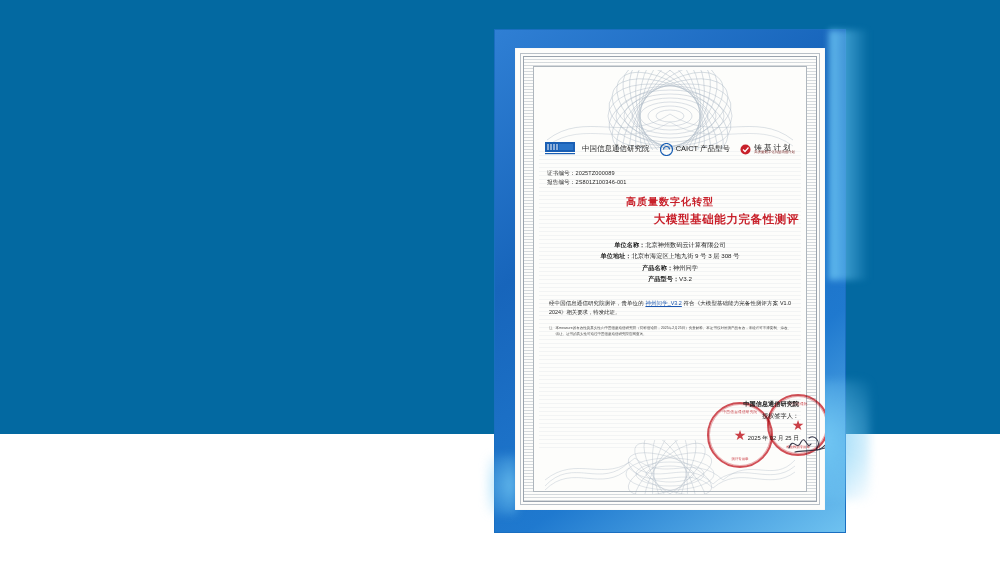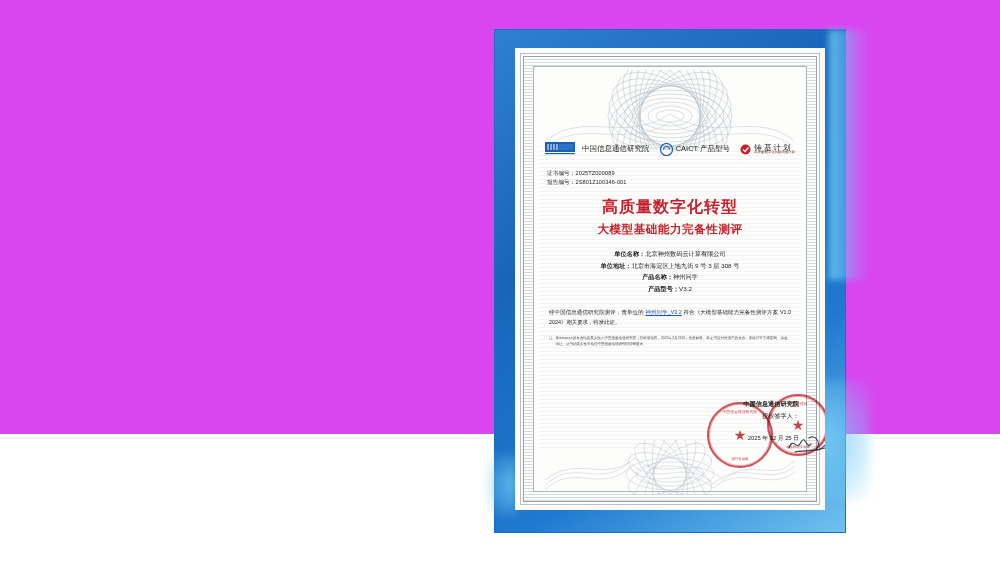--- a/index.html
+++ b/index.html
@@ -12,21 +12,21 @@
     height: 562px;
     font-family: "Liberation Sans", sans-serif;
     overflow: hidden;
   }
 
   
   #stage {
     position: relative;
     width: 1000px;
     height: 434px;
-    background: #d946ef;
+    background: #0369a1;
   }
 
   
   #cert-outer {
     position: absolute;
     left: 495px;
     top: 30px;
     width: 350px;
     height: 502px;
     background: linear-gradient(145deg, #2f7fd4 0%, #1765bb 35%, #1f79cf 70%, #6fc2f0 100%);
@@ -178,32 +178,33 @@
     letter-spacing: 0.1px;
     white-space: nowrap;
   }
 
   
   #titles {
     margin-top: 8px;
     text-align: center;
   }
   .title-main {
-    font-size: 16px;
+    font-size: 10px;
     font-weight: bold;
     color: #c8202a;
     letter-spacing: 1px;
     line-height: 1.6;
   }
   .title-sub {
     font-size: 11.5px;
     font-weight: bold;
     color: #c8202a;
     letter-spacing: 0.6px;
     line-height: 1.6;
+    text-align: right;
   }
 
   
   #fields {
     margin-top: 10px;
     text-align: center;
   }
   .field-row {
     font-size: 6.2px;
     color: #1d1d1d;

